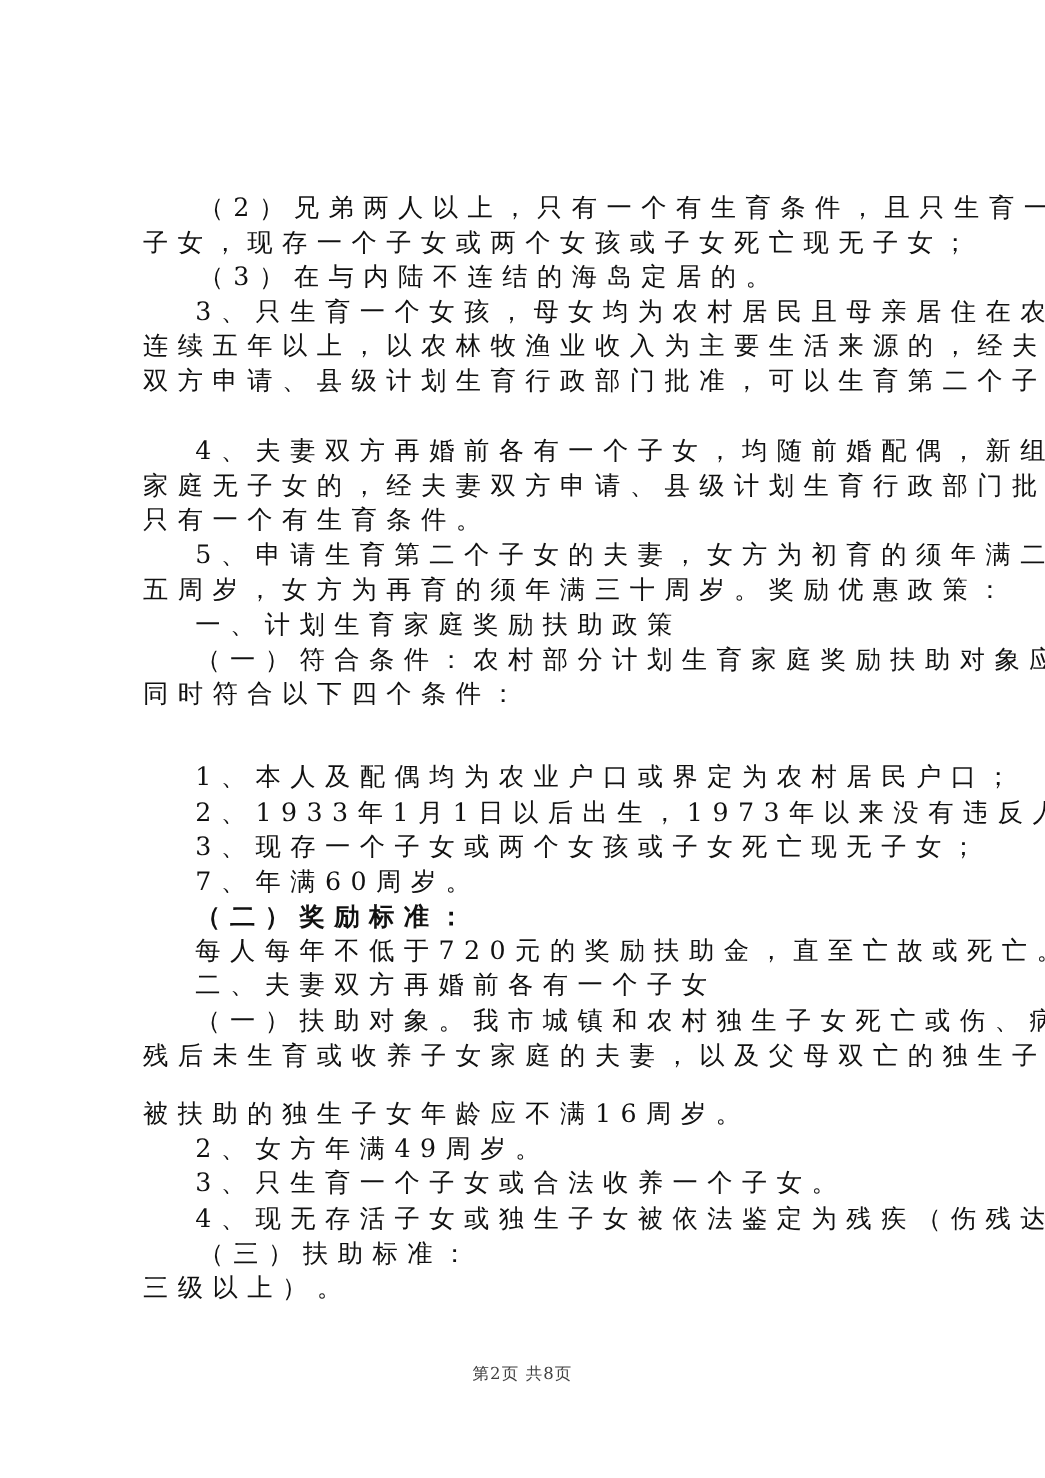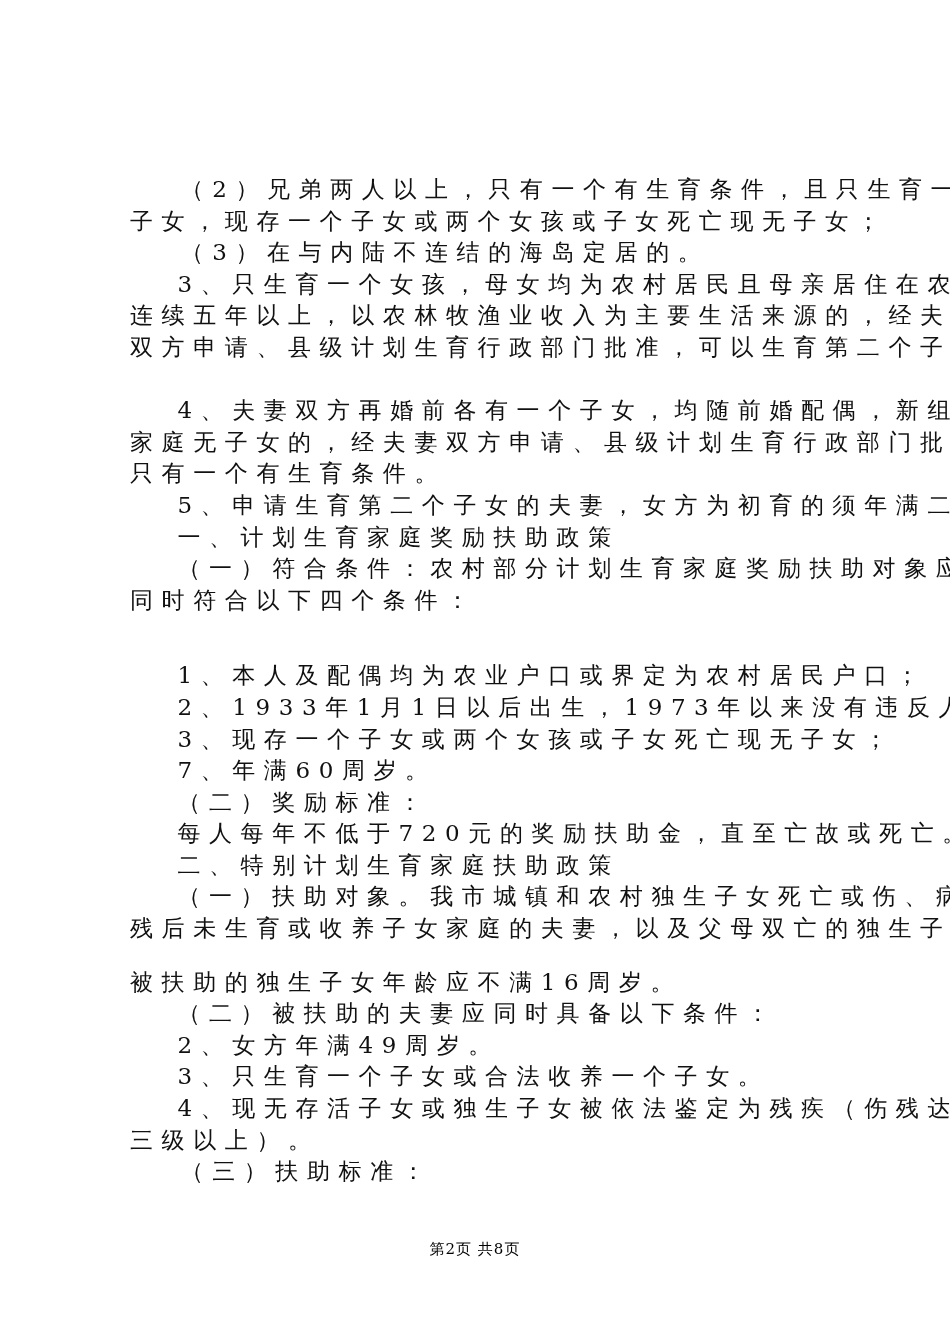--- a/index.html
+++ b/index.html
@@ -13,53 +13,53 @@
     height: 31.6px;
     letter-spacing: 8.6px;
     color: #111;
     white-space: nowrap;
   }
   .blank { height: 31.6px; }
   .footer {
     position: absolute; left: 0; width: 950px; top: 1240px;
     text-align: center;
     font-family: "DejaVu Serif", "Liberation Serif", serif;
-    font-size: 15px; color: #000000; letter-spacing: 1px;
+    font-size: 15px; color: #404040; letter-spacing: 1px;
   }
 </style>
 </head>
 <body>
 
 <div class="page">
   <div class="content" id="content">
       <div class="line" style="padding-left: 50.56px;">（2）兄弟两人以上，只有一个有生育条件，且只生育一个</div>
       <div class="line" style="padding-left: 0px;">子女，现存一个子女或两个女孩或子女死亡现无子女；</div>
       <div class="line" style="padding-left: 50.56px;">（3）在与内陆不连结的海岛定居的。</div>
       <div class="line" style="padding-left: 47.4px;">3、只生育一个女孩，母女均为农村居民且母亲居住在农村</div>
       <div class="line" style="padding-left: 0px;">连续五年以上，以农林牧渔业收入为主要生活来源的，经夫妻</div>
       <div class="line" style="padding-left: 0px;">双方申请、县级计划生育行政部门批准，可以生育第二个子女。</div>
       <div class="line blank" style="padding-left: 0px;"></div>
       <div class="line" style="padding-left: 47.4px;">4、夫妻双方再婚前各有一个子女，均随前婚配偶，新组合</div>
       <div class="line" style="padding-left: 0px;">家庭无子女的，经夫妻双方申请、县级计划生育行政部门批准，</div>
       <div class="line" style="padding-left: 0px;">只有一个有生育条件。</div>
       <div class="line" style="padding-left: 47.4px;">5、申请生育第二个子女的夫妻，女方为初育的须年满二十</div>
+      <div class="line" style="padding-left: 0px;">五周岁，女方为再育的须年满三十周岁。奖励优惠政策：</div>
       <div class="line" style="padding-left: 47.4px;">一、计划生育家庭奖励扶助政策</div>
       <div class="line" style="padding-left: 47.4px;">（一）符合条件：农村部分计划生育家庭奖励扶助对象应</div>
       <div class="line" style="padding-left: 0px;">同时符合以下四个条件：</div>
       <div class="line" style="padding-left: 47.4px; margin-top: 44px;">1、本人及配偶均为农业户口或界定为农村居民户口；</div>
       <div class="line" style="padding-left: 47.4px;">2、1933年1月1日以后出生，1973年以来没有违反人口</div>
       <div class="line" style="padding-left: 47.4px;">3、现存一个子女或两个女孩或子女死亡现无子女；</div>
       <div class="line" style="padding-left: 47.4px;">7、年满60周岁。</div>
-      <div class="line" style="padding-left: 47.4px;">（二）奖励标准：</div>
+      <div class="line" style="padding-left: 47.4px; font-weight: bold;">（二）奖励标准：</div>
       <div class="line" style="padding-left: 47.4px;">每人每年不低于720元的奖励扶助金，直至亡故或死亡。</div>
-      <div class="line" style="padding-left: 47.4px;">二、特别计划生育家庭扶助政策</div>
+      <div class="line" style="padding-left: 47.4px;">二、夫妻双方再婚前各有一个子女</div>
       <div class="line" style="padding-left: 47.4px;">（一）扶助对象。我市城镇和农村独生子女死亡或伤、病</div>
       <div class="line" style="padding-left: 0px;">残后未生育或收养子女家庭的夫妻，以及父母双亡的独生子女。</div>
       <div class="line" style="padding-left: 0px; margin-top: 22px;">被扶助的独生子女年龄应不满16周岁。</div>
-      <div class="line" style="padding-left: 47.4px;">（二）被扶助的夫妻应同时具备以下条件：</div>
       <div class="line" style="padding-left: 47.4px;">2、女方年满49周岁。</div>
       <div class="line" style="padding-left: 47.4px;">3、只生育一个子女或合法收养一个子女。</div>
       <div class="line" style="padding-left: 47.4px;">4、现无存活子女或独生子女被依法鉴定为残疾（伤残达到</div>
+      <div class="line" style="padding-left: 50.56px;">（三）扶助标准：</div>
       <div class="line" style="padding-left: 0px;">三级以上）。</div>
-      <div class="line" style="padding-left: 50.56px;">（三）扶助标准：</div>
     </div>
   <div class="footer">第2页 共8页</div>
 </div>
 
 </body></html>

